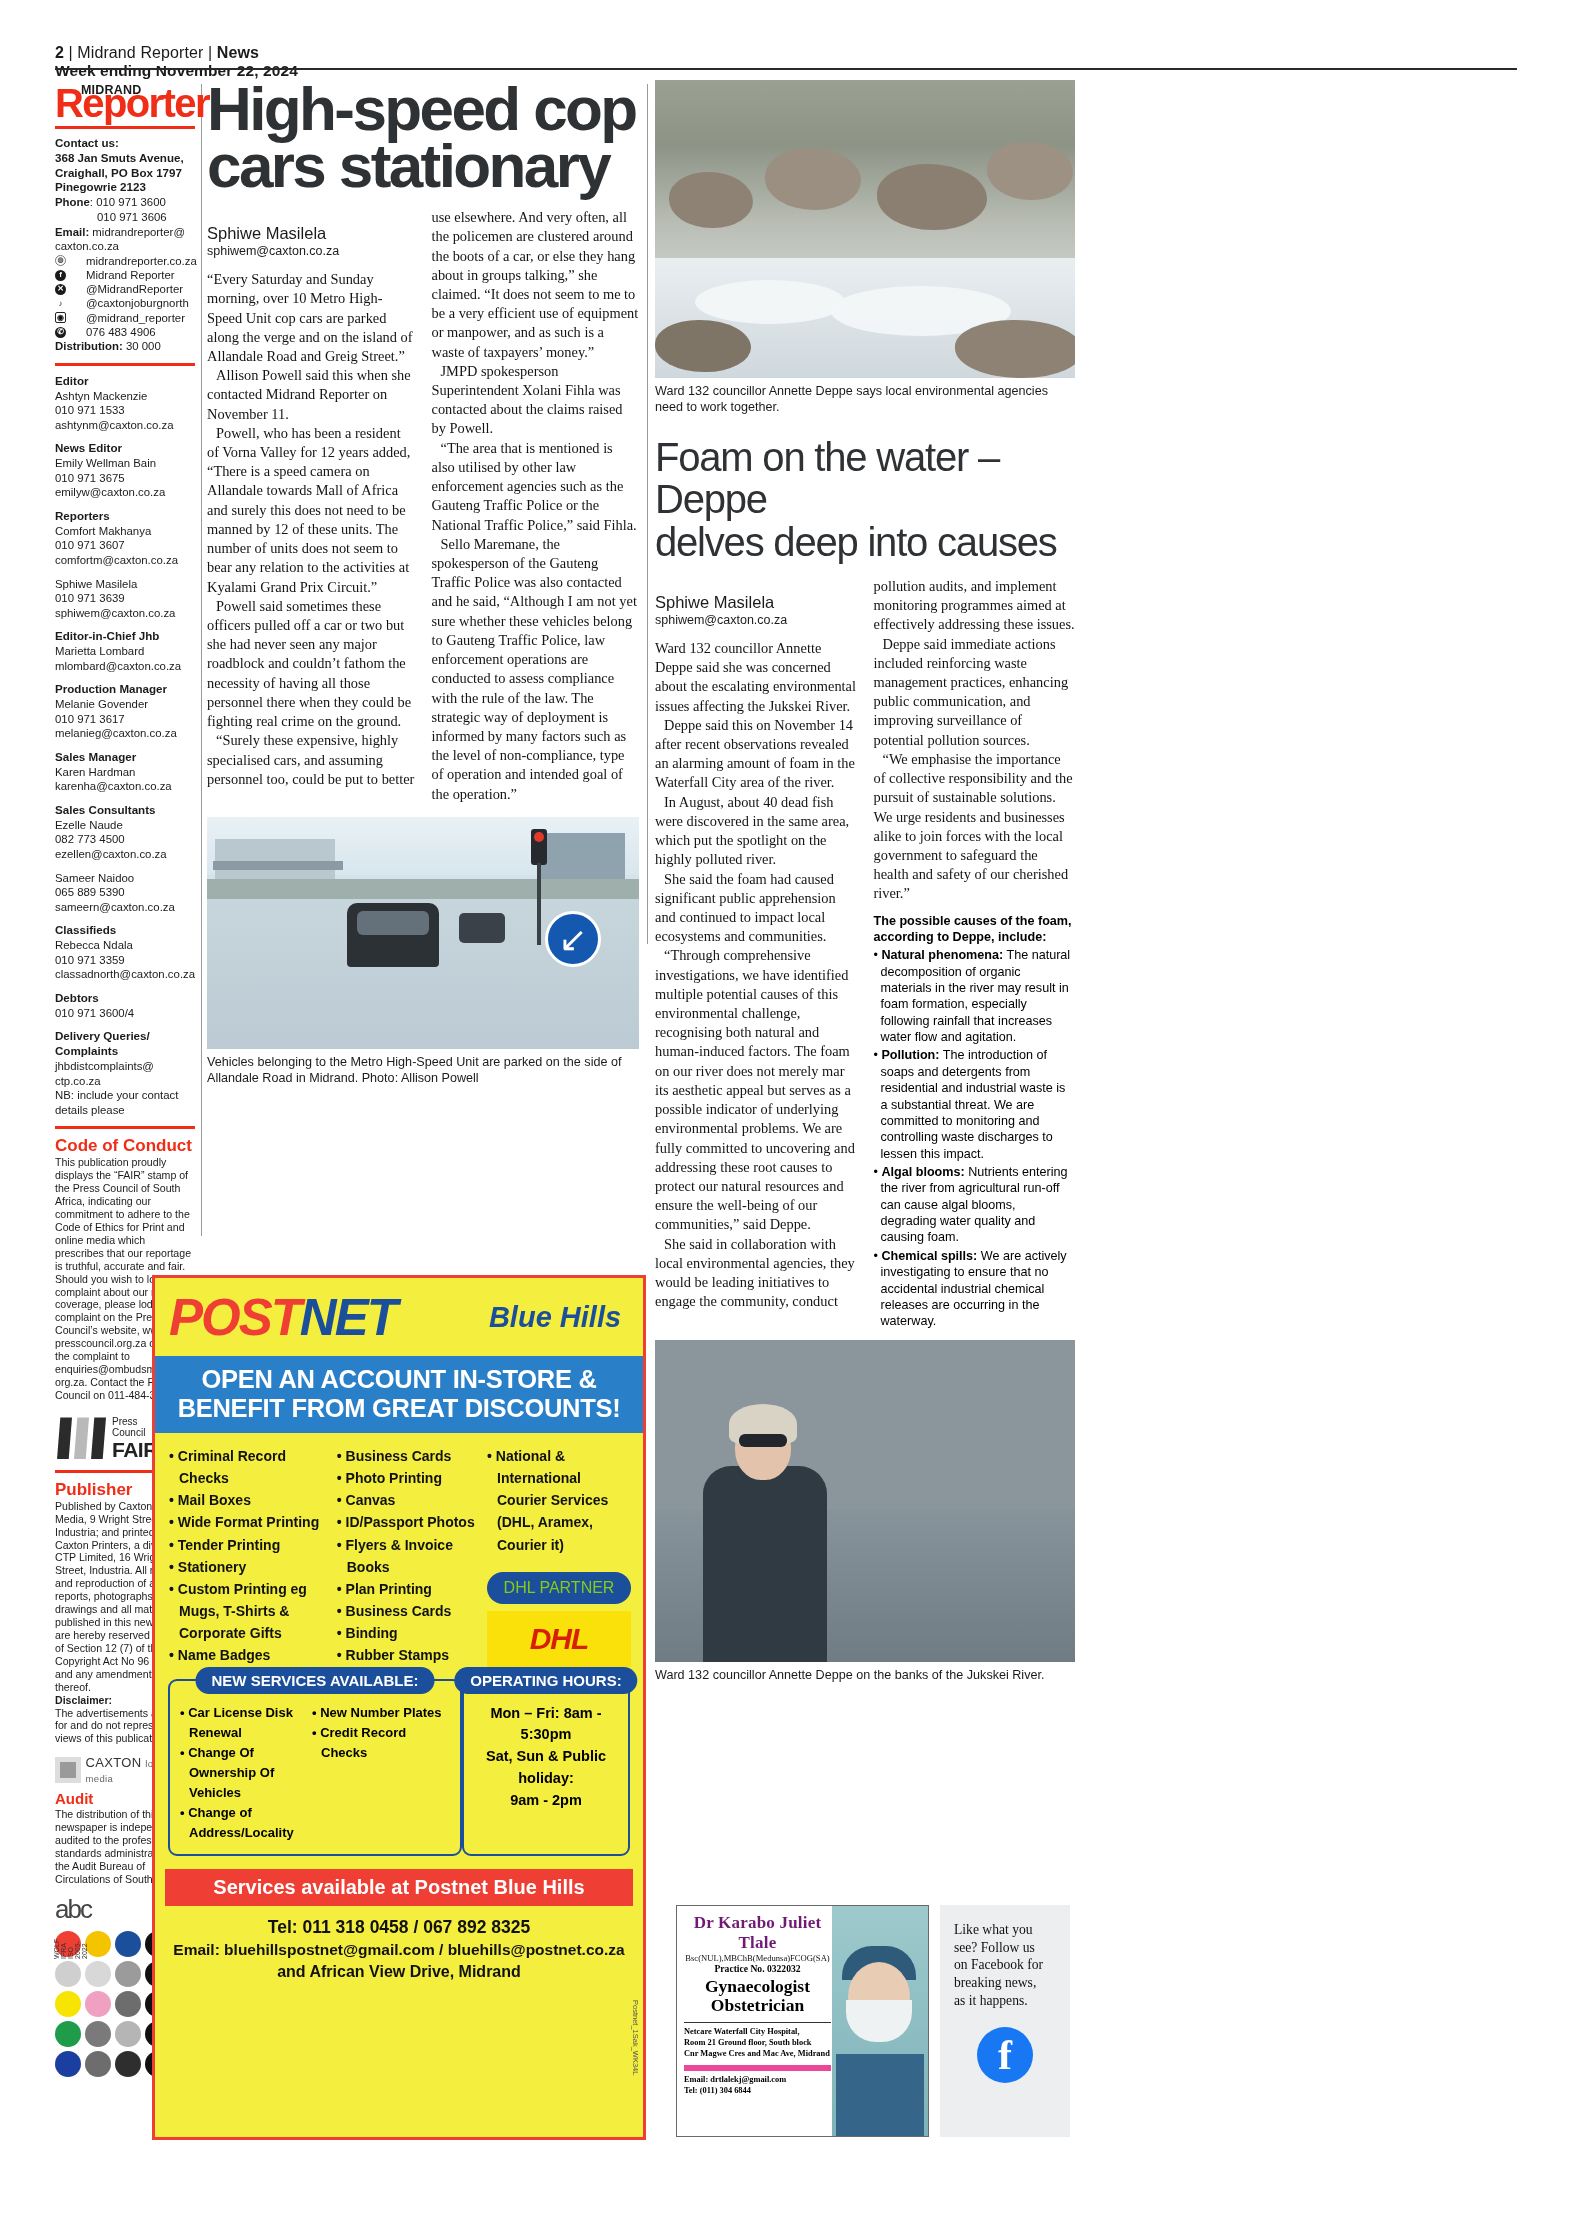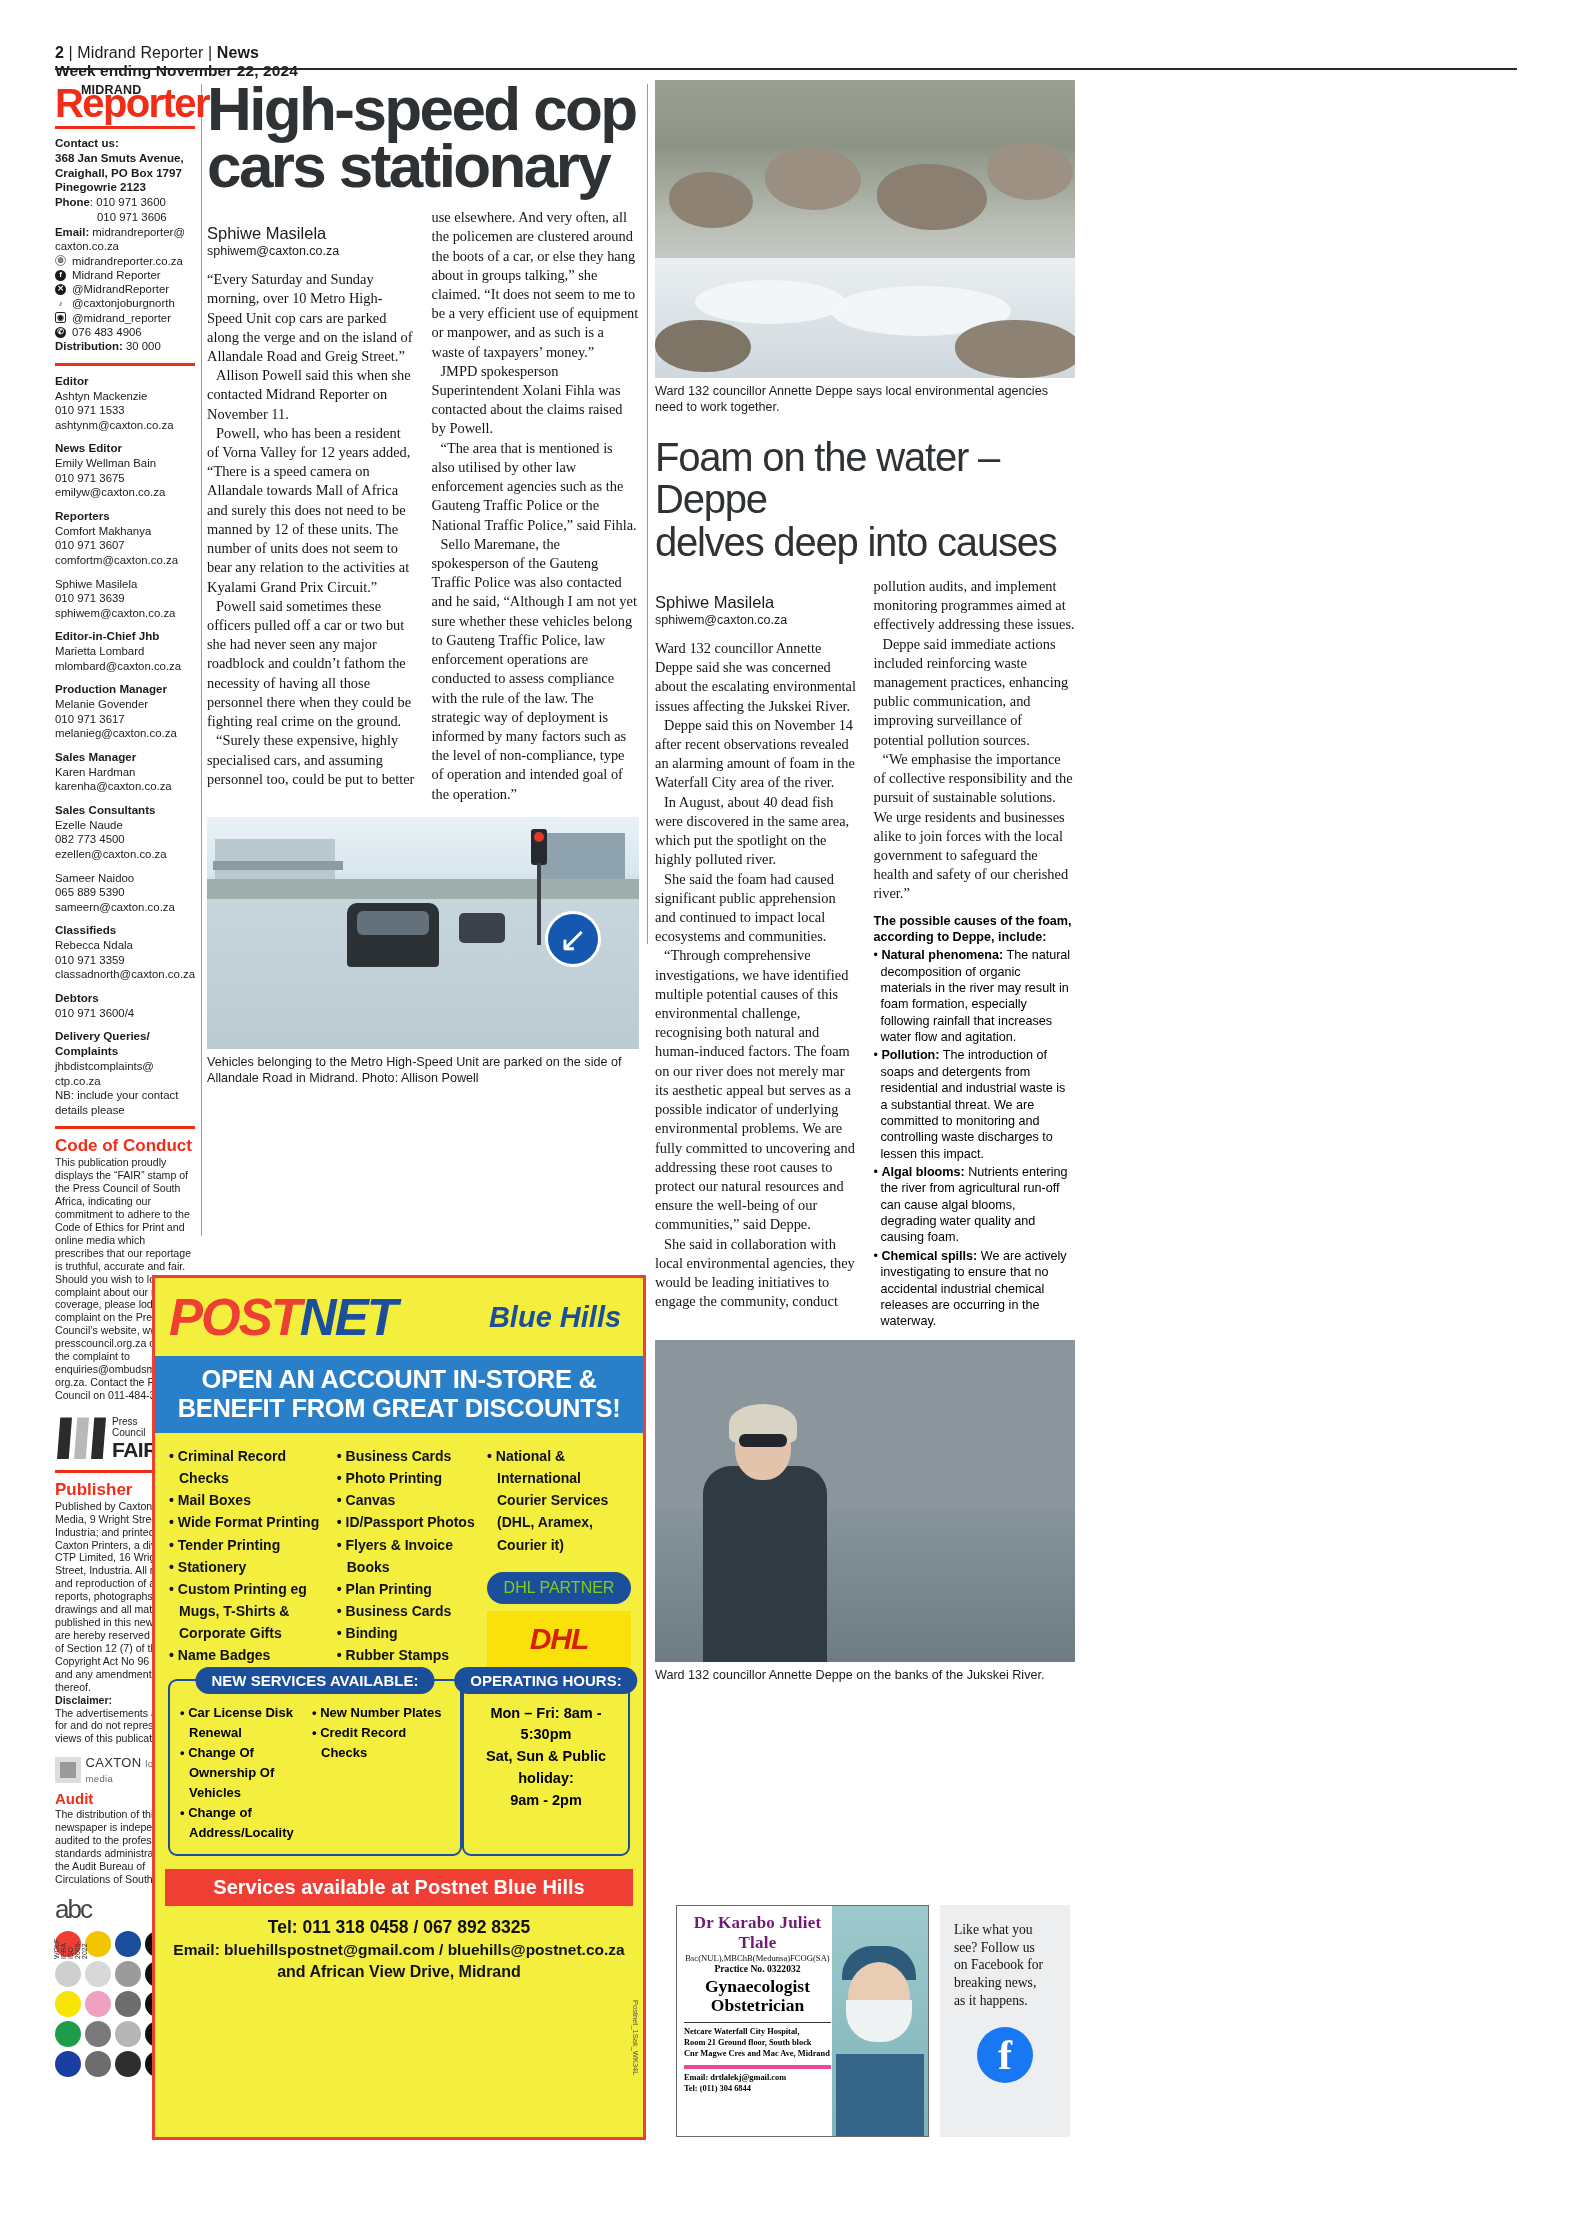--- a/index.html
+++ b/index.html
@@ -41,21 +41,21 @@
   .masthead-sub {
     position: absolute; top: 1px; left: 26px;
     font-size: 12.5px; font-weight: bold; color: #1b1b1b; letter-spacing: .2px;
   }
   .masthead-rule { height: 3px; background: #f02d17; margin: 4px 0 7px 0; }
 
   .rail-txt { font-size: 11.4px; line-height: 1.28; color: #1b1b1b; }
   .rail-txt b, .rail-txt strong { font-weight: bold; }
   .rail-blk { margin-bottom: 9px; }
   .rail-h { font-weight: bold; font-size: 11.6px; }
-  .soc { display: flex; align-items: center; gap: 6px; line-height: 1.25; }
+  .soc { display: flex; align-items: center; gap: 20px; line-height: 1.25; }
   .soc .gl {
     width: 11px; height: 11px; border-radius: 50%;
     background: #1b1b1b; color: #fff; font-size: 8px; font-weight: bold;
     display: inline-flex; align-items: center; justify-content: center; flex: 0 0 auto;
   }
   .soc .gl.globe { background: #fff; color: #555; border: 1px solid #777; font-size: 7px; }
   .soc .gl.sq { border-radius: 2px; }
   .red-div { height: 3px; background: #f02d17; margin: 9px 0 8px 0; }
 
   .sec-title { color: #f02d17; font-weight: bold; font-size: 17px; line-height: 1.05; margin-bottom: 1px; }
@@ -236,21 +236,21 @@
     background: #2e5b7a; border-radius: 30px 30px 0 0; }
   .doc-body { position: absolute; left: 4px; bottom: 0; width: 88px; height: 84px; background: #35668a; }
   .doc-txt { position: absolute; left: 0; top: 0; width: 160px; padding: 7px 6px 0 7px; text-align: center; }
   .doc-name { font-family: "Liberation Serif", serif; font-weight: bold; font-size: 17px; color: #701a75; letter-spacing: .2px; }
   .doc-qual { font-family: "Liberation Serif", serif; font-size: 8.6px; color: #111; }
   .doc-prac { font-family: "Liberation Serif", serif; font-size: 9.6px; font-weight: bold; }
   .doc-spec { font-family: "Liberation Serif", serif; font-weight: bold; font-size: 17.5px; line-height: 1.06; margin-top: 3px; }
   .doc-addr { font-family: "Liberation Serif", serif; font-size: 8.4px; line-height: 1.28; font-weight: bold;
     text-align: left; margin-top: 8px; border-top: 1px solid #333; padding-top: 4px; }
   .doc-mail { font-family: "Liberation Serif", serif; font-size: 8.4px; line-height: 1.28; font-weight: bold;
-    text-align: left; margin-top: 6px; border-top: 4px solid #ec4899; padding-top: 4px; }
+    text-align: left; margin-top: 6px; border-top: 6px solid #ec4899; padding-top: 4px; }
 
   
   .ad-fb {
     position: absolute; left: 940px; top: 1905px; width: 130px; height: 232px;
     background: #eceef0; padding: 16px 14px;
   }
   .fb-txt { font-family: "Liberation Serif", serif; font-size: 13.6px; line-height: 1.3; color: #111; }
   .fb-icon {
     margin: 18px auto 0 auto; width: 56px; height: 56px; border-radius: 50%;
     background: #1877f2; color: #fff; font-weight: bold; font-size: 42px;

